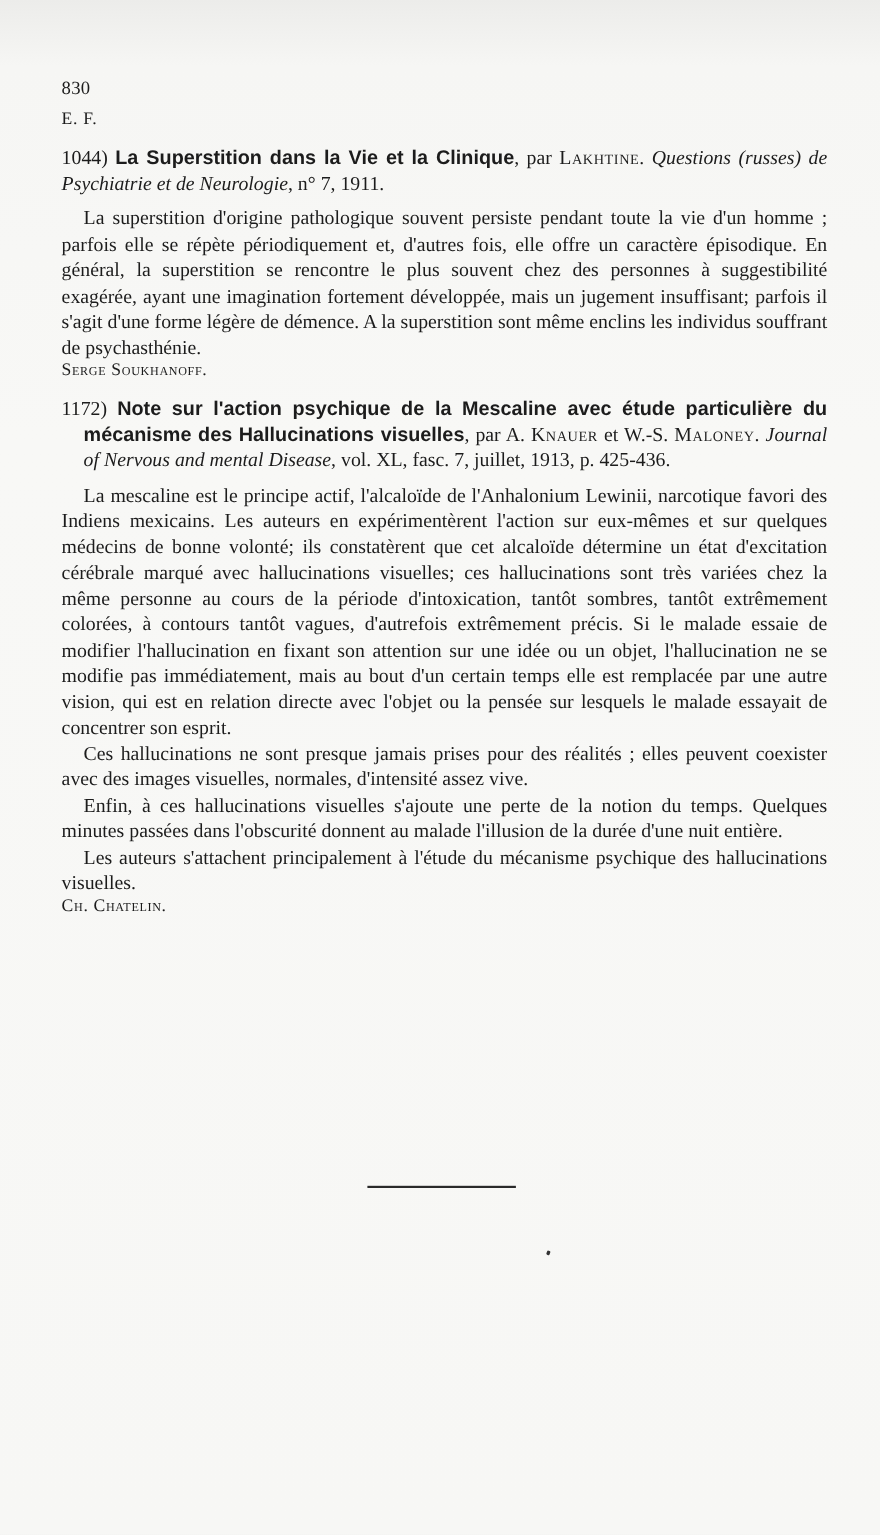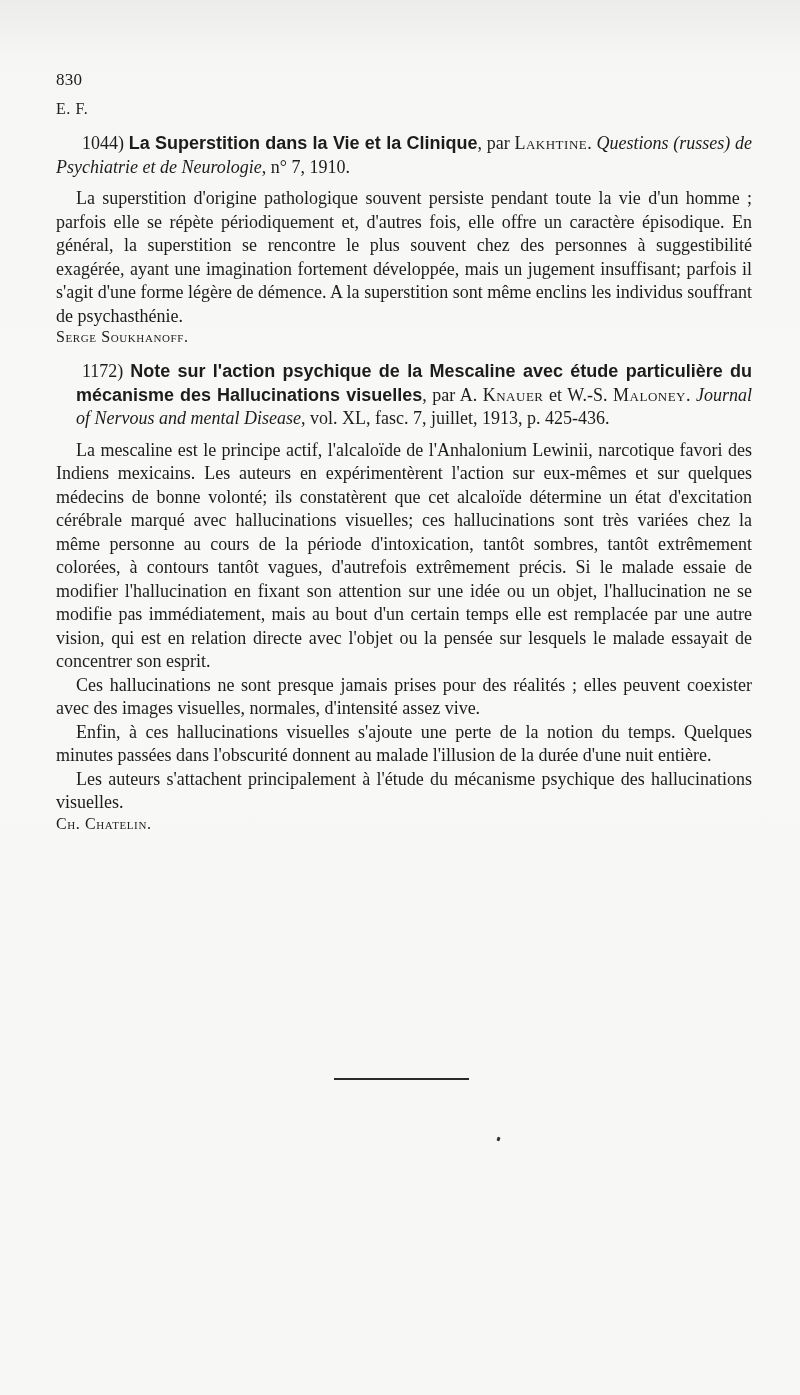--- a/index.html
+++ b/index.html
@@ -68,21 +68,20 @@
     font-variant: normal;
   }
   .entry {
     margin-top: 14px;
   }
   .entry-head {
     text-indent: 0;
   }
   .entry-num {
     font-weight: normal;
-    margin-left: 26px;
   }
   .entry-title {
     font-family: "Liberation Sans", "DejaVu Sans", sans-serif;
     font-weight: bold;
     font-size: 18px;
   }
   .author-sc {
     font-variant: small-caps;
     letter-spacing: 0.5px;
   }
@@ -126,21 +125,21 @@
   </div>
 
   <div class="signature-line">
     <span></span>
     <span class="signature sig-ef">E. F.</span>
   </div>
 
   <div class="entry">
     <div class="entry-head">
       <span class="entry-num">1044)</span>
-      <span class="entry-title">La Superstition dans la Vie et la Clinique</span><span>, par </span><span class="author-sc">Lakhtine</span><span>. </span><span class="source-it">Questions (russes) de Psychiatrie et de Neurologie</span><span>, n° 7, 1910.</span>
+      <span class="entry-title">La Superstition dans la Vie et la Clinique</span><span>, par </span><span class="author-sc">Lakhtine</span><span>. </span><span class="source-it">Questions (russes) de Psychiatrie et de Neurologie</span><span>, n° 7, 1911.</span>
     </div>
     <div class="entry-body">
       <p class="body-par">La superstition d'origine pathologique souvent persiste pendant toute la vie d'un homme ; parfois elle se répète périodiquement et, d'autres fois, elle offre un caractère épisodique. En général, la superstition se rencontre le plus souvent chez des personnes à suggestibilité exagérée, ayant une imagination fortement développée, mais un jugement insuffisant; parfois il s'agit d'une forme légère de démence. A la superstition sont même enclins les individus souffrant de psychasthénie.</p>
     </div>
     <div class="signature-line">
       <span></span>
       <span class="signature">Serge Soukhanoff.</span>
     </div>
   </div>
 

